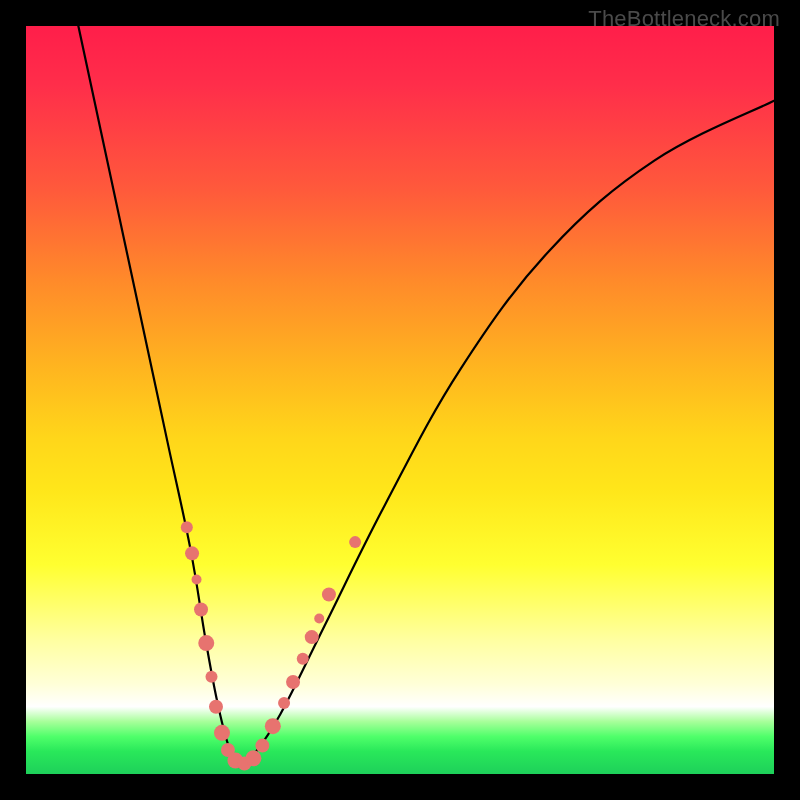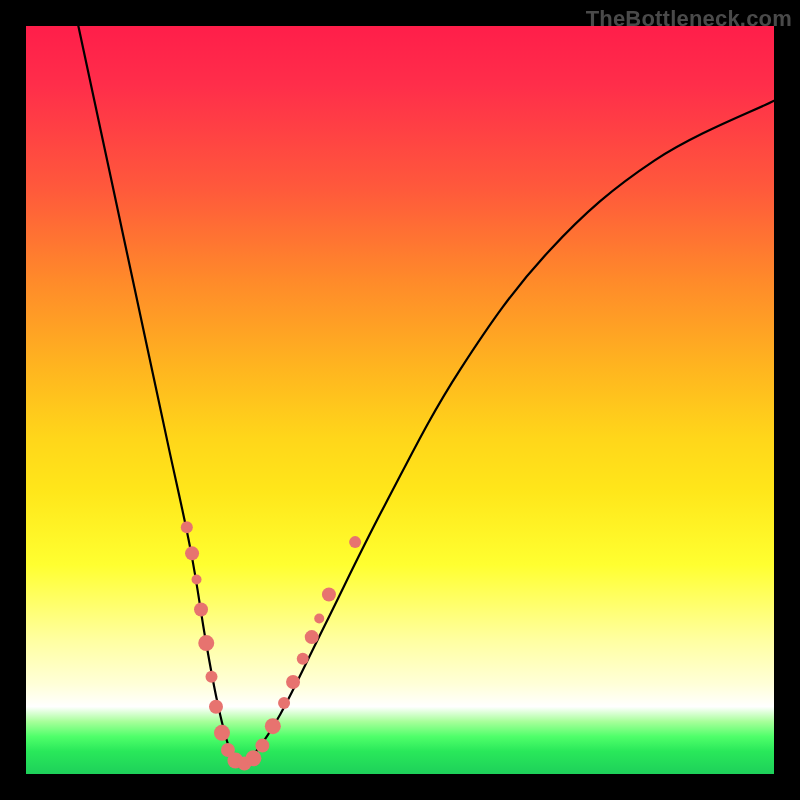--- a/index.html
+++ b/index.html
@@ -32,24 +32,24 @@
       #ffffff 91%,
       #a7ff9a 93%,
       #4fff6a 95%,
       #29e85a 97%,
       #1ed05a 100%
     );
   }
   .watermark {
     position: absolute;
     top: 6px;
-    right: 8px;
+    right: 20px;
     color: #4a4a4a;
     font-size: 22px;
-    font-weight: 700;
+    font-weight: 400;
     font-family: Arial, Helvetica, sans-serif;
     letter-spacing: 0.2px;
     -webkit-user-select: none;
     user-select: none;
   }
   svg.chart-svg {
     position: absolute;
     left: 26px;
     top: 26px;
     width: 748px;

